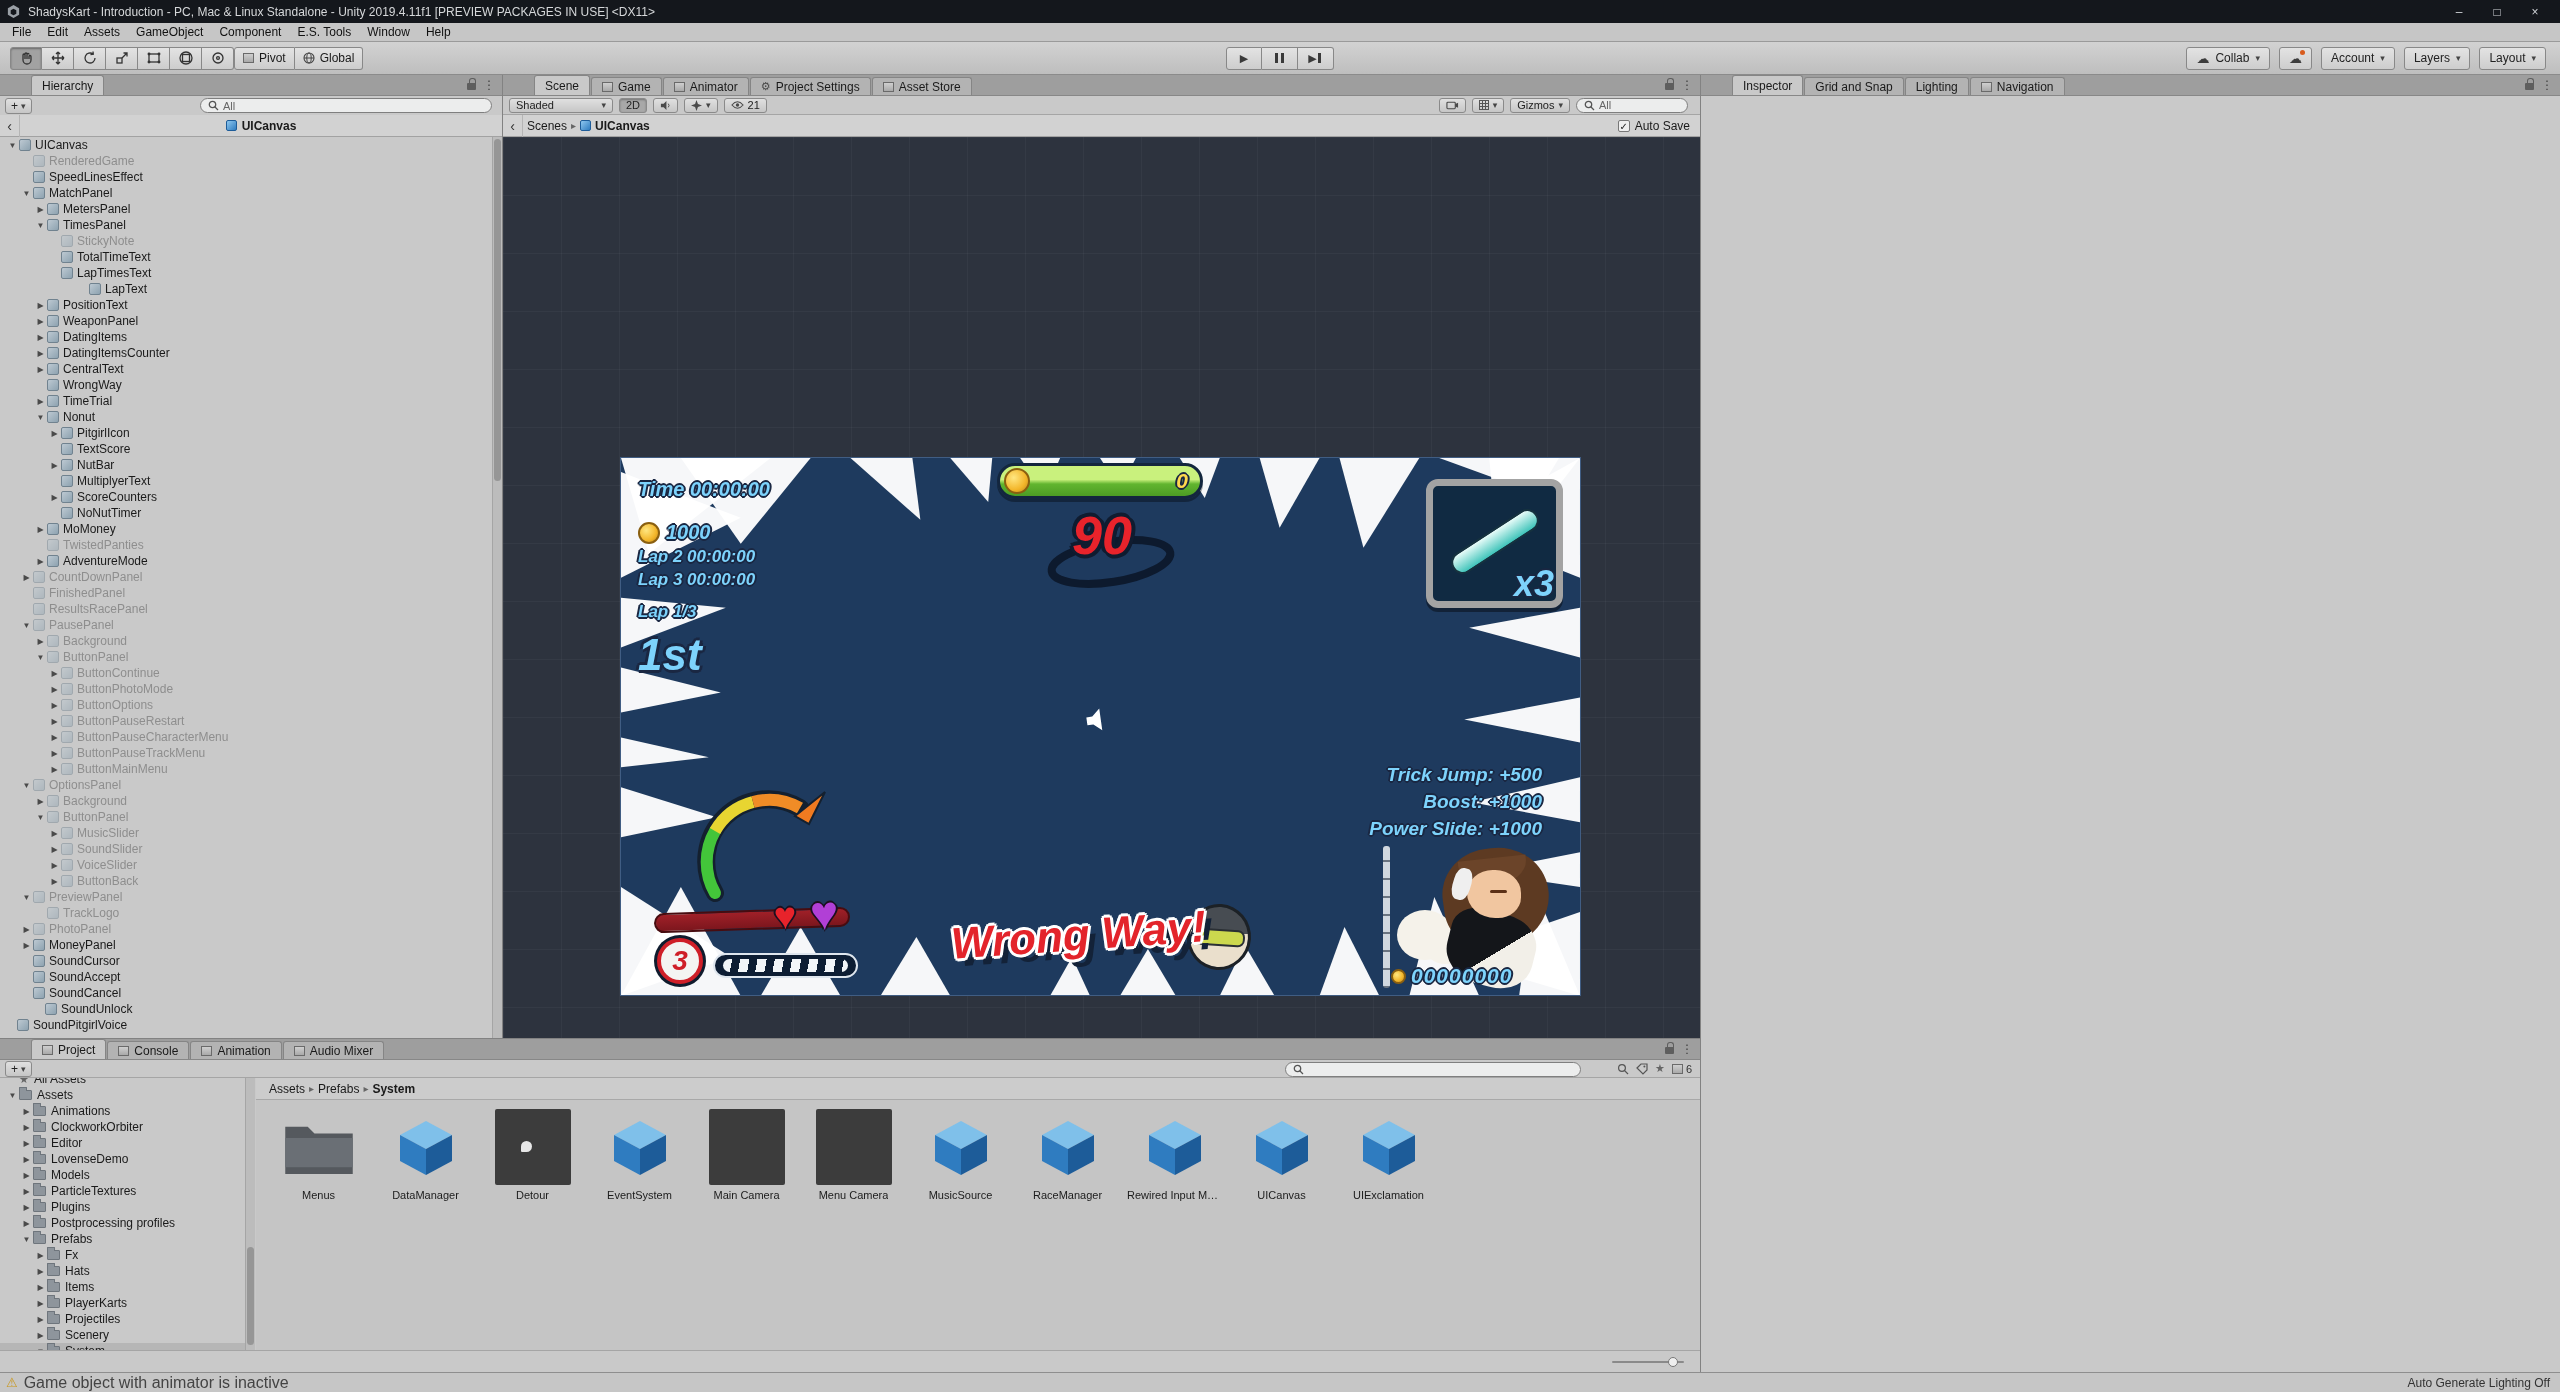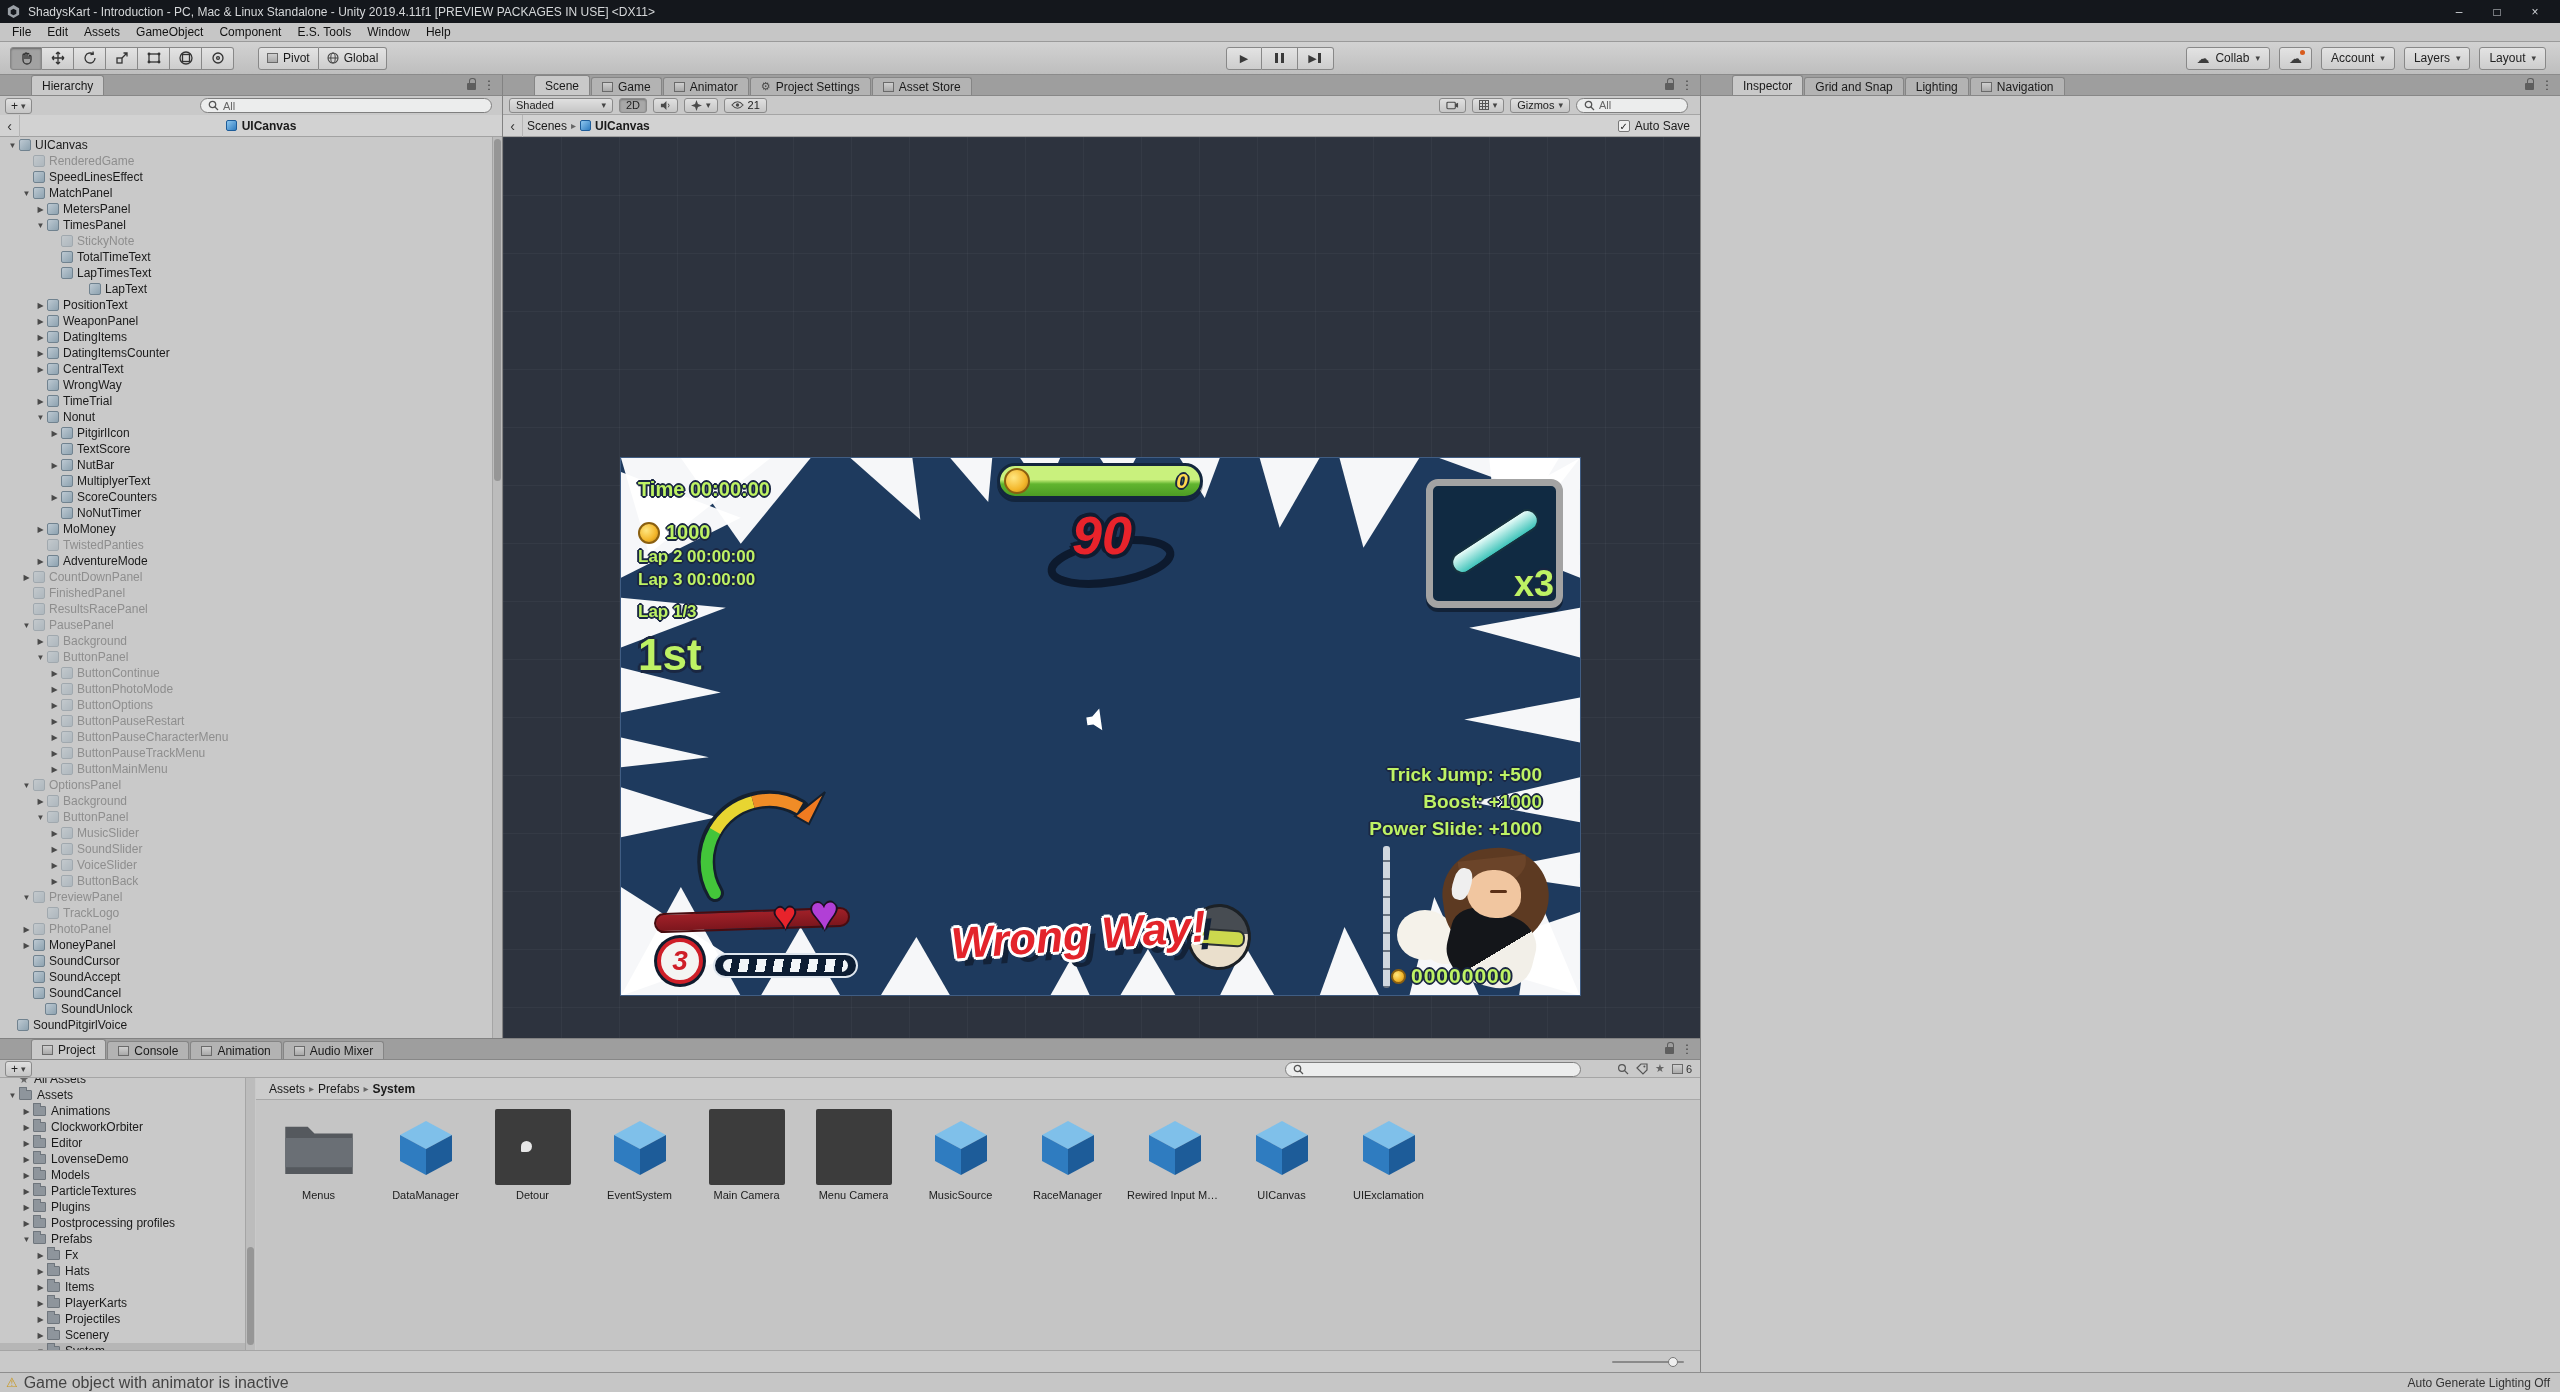--- a/index.html
+++ b/index.html
@@ -19,21 +19,21 @@
   .menu-item { padding:0 8px; height:19px; line-height:19px; font-size:12px; color:#111; }
 
   
   .toolbar { position:absolute; left:0; top:42px; width:2560px; height:33px; background:linear-gradient(#d2d2d2,#bebebe); border-bottom:1px solid #8b8b8b; display:flex; align-items:center; }
   .tool-group { display:flex; margin-left:10px; }
   .tool-btn { width:32px; height:23px; background:linear-gradient(#e3e3e3,#cdcdcd); border:1px solid #888; border-left:none; display:flex; align-items:center; justify-content:center; }
   .tool-btn:first-child { border-left:1px solid #888; border-radius:3px 0 0 3px; }
   .tool-btn:last-child { border-radius:0 3px 3px 0; }
   .tool-btn.active { background:#a2a2a2; box-shadow:inset 0 1px 2px rgba(0,0,0,.35); }
   .tool-btn svg { stroke:#333; fill:none; stroke-width:1.3; }
-  .toggle-group { display:flex; margin-left:24px; }
+  .toggle-group { display:flex; }
   .tool-toggle { height:23px; padding:0 8px; display:flex; gap:5px; align-items:center; background:linear-gradient(#e3e3e3,#cdcdcd); border:1px solid #888; border-left:none; font-size:12px; }
   .tool-toggle:first-child { border-left:1px solid #888; border-radius:3px 0 0 3px; }
   .tool-toggle:last-child { border-radius:0 3px 3px 0; }
   .play-group { position:absolute; left:50%; transform:translateX(-50%); display:flex; }
   .play-btn { width:36px; height:23px; background:linear-gradient(#e3e3e3,#cdcdcd); border:1px solid #888; border-left:none; display:flex; align-items:center; justify-content:center; color:#3a3a3a; font-size:11px; }
   .play-btn:first-child { border-left:1px solid #888; border-radius:3px 0 0 3px; }
   .play-btn:last-child { border-radius:0 3px 3px 0; }
   .pbar { display:inline-block; width:3px; height:10px; background:#3a3a3a; margin:0 1.5px; }
   .pbar.small { height:10px; }
   .right-cluster { margin-left:auto; display:flex; gap:9px; padding-right:14px; align-items:center; }
@@ -88,21 +88,21 @@
   .autosave { margin-left:auto; display:flex; align-items:center; gap:5px; font-size:12px; }
   .checkbox { width:12px; height:12px; background:#efefef; border:1px solid #777; border-radius:2px; font-size:10px; line-height:11px; text-align:center; color:#222; }
   .s-content { position:absolute; top:62px; left:0; right:0; bottom:0; background:#2d333e;
       background-image:linear-gradient(rgba(255,255,255,.035) 1px, transparent 1px),
                        linear-gradient(90deg, rgba(255,255,255,.035) 1px, transparent 1px);
       background-size:58px 58px; overflow:hidden; }
 
   
   .game-canvas { position:absolute; left:117px; top:320px; width:961px; height:539px; background:#1e3a5e; border:1px solid rgba(130,160,200,.35); overflow:hidden; }
   .speedlines { position:absolute; inset:0; }
-  .red-t { color:#bef264; font-weight:bold; 
+  .red-t { color:#7dd3fc; font-weight:bold; font-style:italic;
       text-shadow:2px 0 0 #1a2742,-2px 0 0 #1a2742,0 2px 0 #1a2742,0 -2px 0 #1a2742,1px 1px 0 #1a2742,-1px -1px 0 #1a2742,1px -1px 0 #1a2742,-1px 1px 0 #1a2742; }
   .hud-timer { position:absolute; left:17px; top:20px; z-index:3; }
   .hud-time { font-size:20px; }
   .hud-money { margin-top:20px; display:flex; align-items:center; gap:6px; }
   .coin { width:22px; height:22px; border-radius:50%; background:radial-gradient(circle at 35% 35%, #ffe680, #f3b62a 60%, #b9821a); border:2px solid #8a5f10; display:inline-block; }
   .coin.small { width:15px; height:15px; }
   .hud-money .mval { font-size:20px; }
   .hud-lap { font-size:17px; margin-top:3px; }
   .hud-lapcount { font-size:17px; margin-top:12px; }
   .hud-pos { font-size:44px; margin-top:8px; text-shadow:3px 0 0 #1a2742,-3px 0 0 #1a2742,0 3px 0 #1a2742,0 -3px 0 #1a2742,2px 2px 0 #1a2742,-2px -2px 0 #1a2742; }

